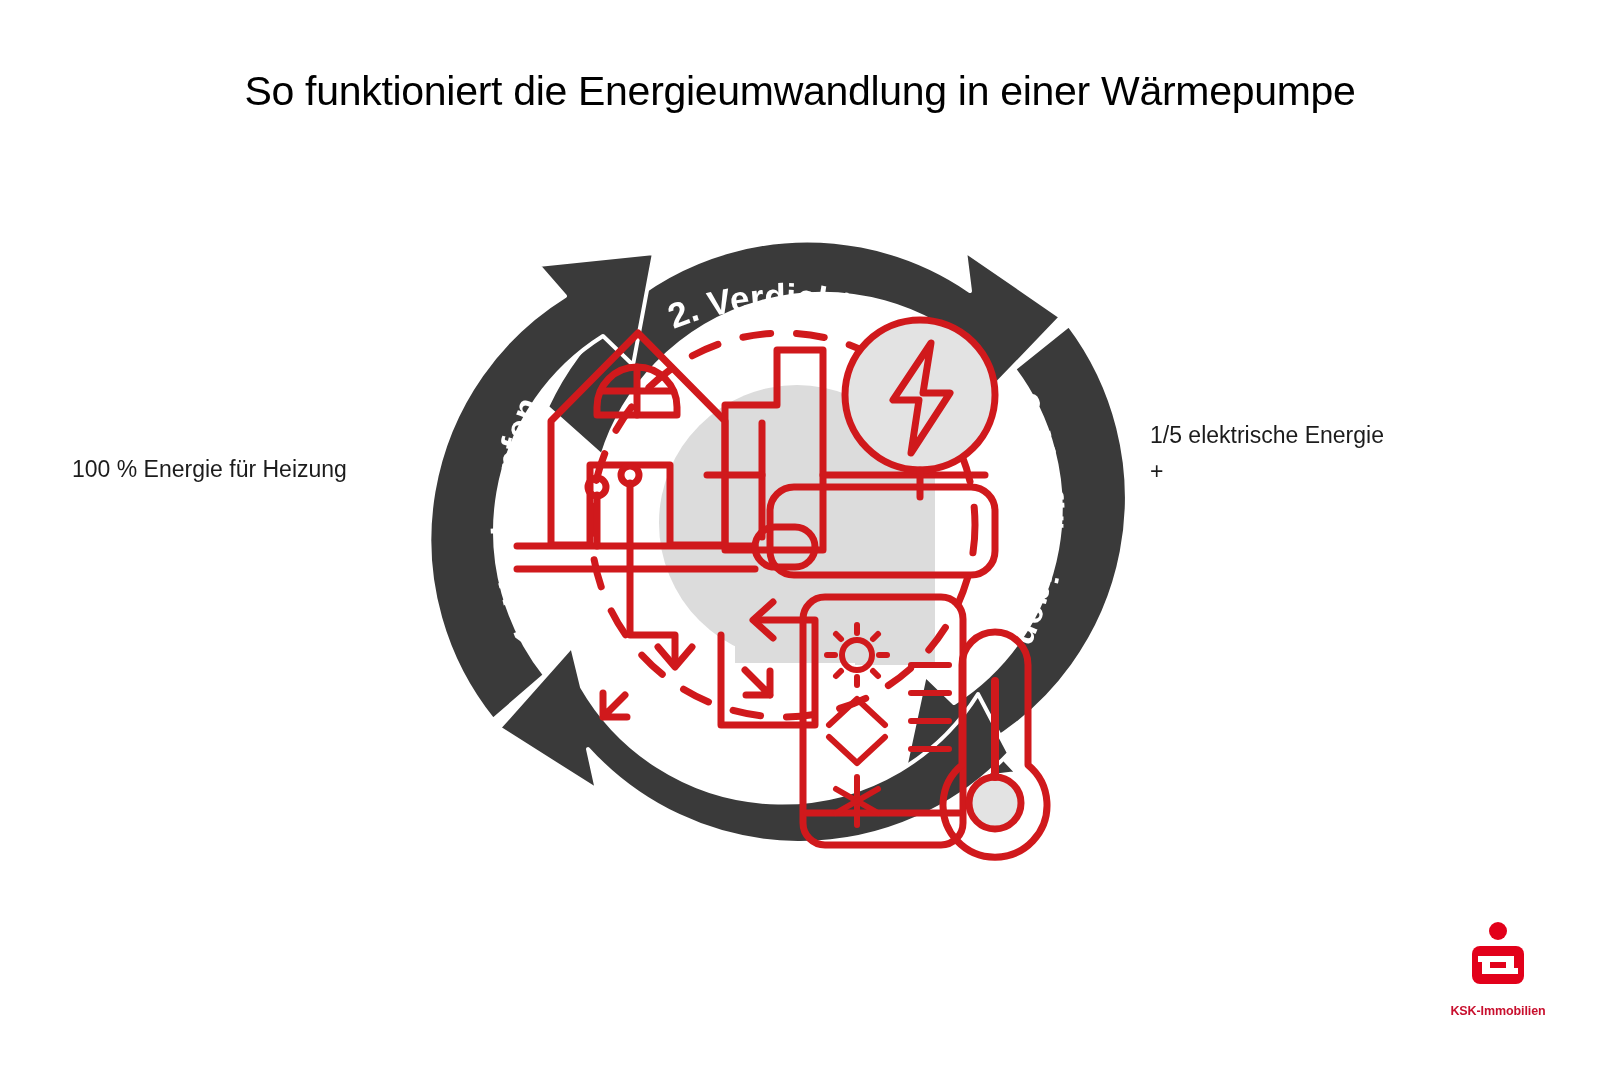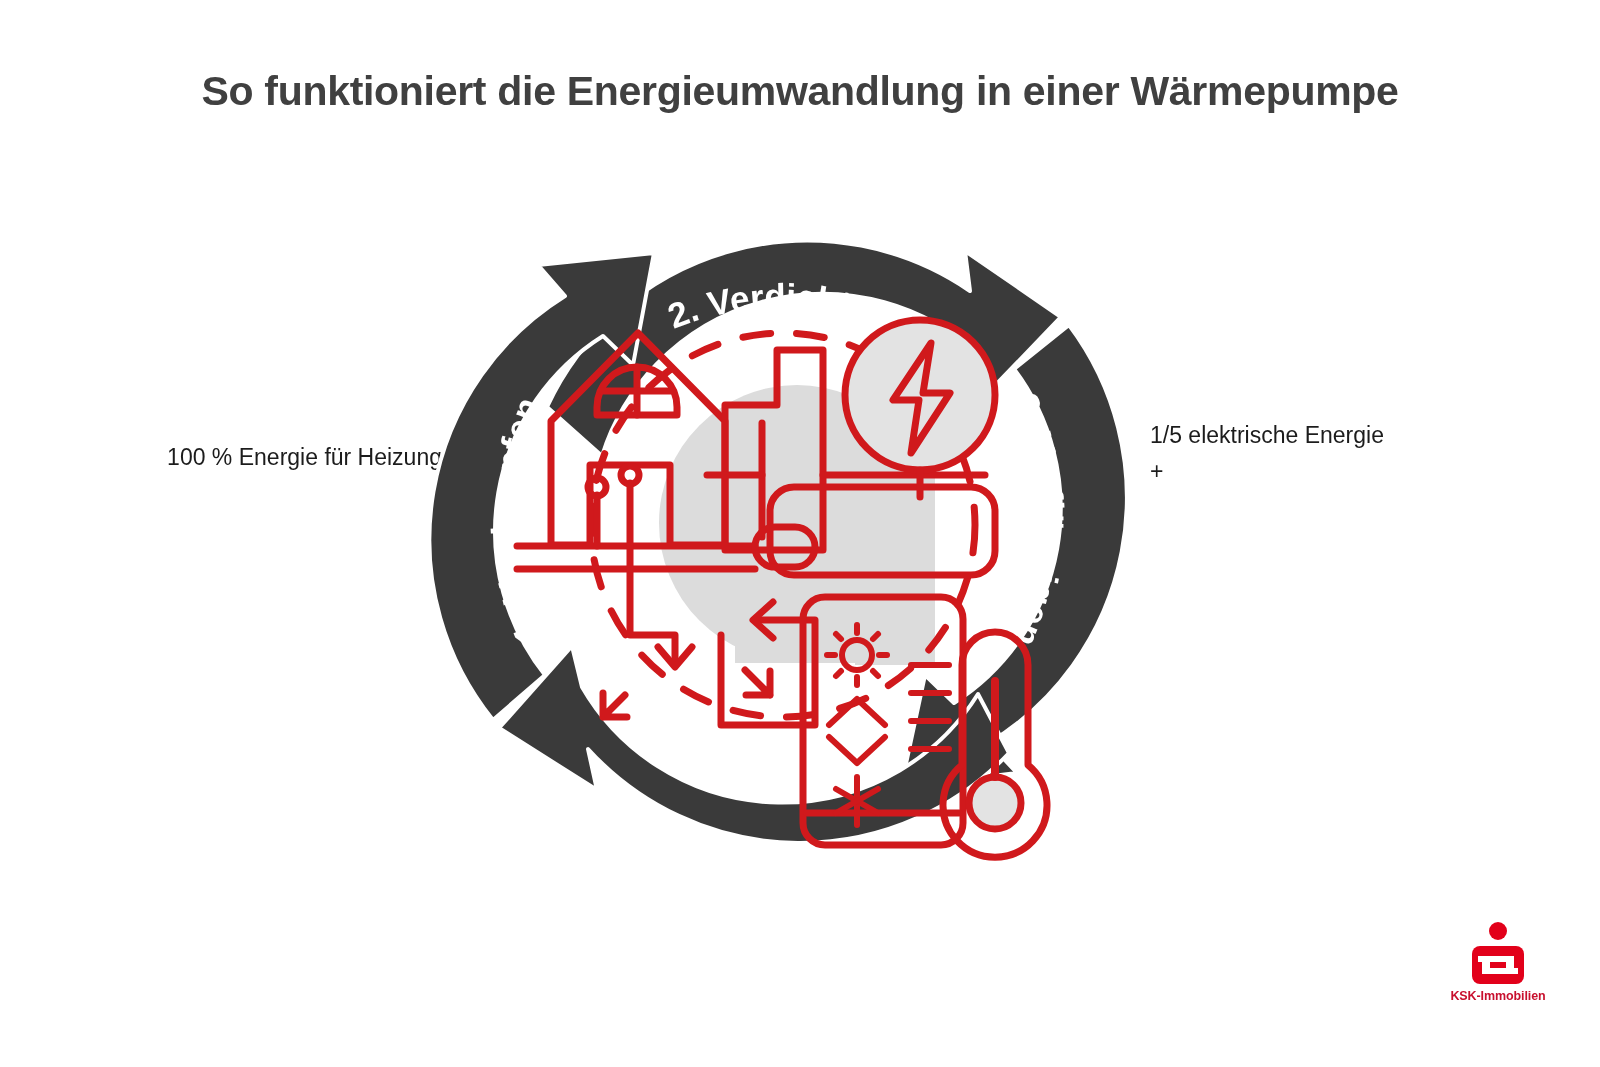--- a/index.html
+++ b/index.html
@@ -17,38 +17,38 @@
     color: #1a1a1a;
   }
 
   #page-title {
     position: absolute;
     top: 40px;
     left: 0;
     width: 1600px;
     text-align: center;
     font-size: 41px;
-    font-weight: bold;
+    font-weight: normal;
     letter-spacing: -0.3px;
-    color: #404040;
+    color: #000000;
     line-height: 1.2;
   }
 
   .side-text {
     position: absolute;
     font-size: 23px;
     line-height: 1.55;
     color: #1c1c1c;
   }
 
   #left-caption {
     left: 72px;
-    top: 440px;
+    top: 452px;
     width: 370px;
-    text-align: right;
+    text-align: left;
   }
 
   #right-caption {
     left: 1150px;
     top: 418px;
     width: 340px;
     text-align: left;
   }
   #right-caption .plus-row {
     line-height: 1.5;
@@ -73,21 +73,21 @@
     top: 922px;
     width: 120px;
     text-align: center;
   }
   #brand-logo .logo-mark {
     width: 56px;
     height: 62px;
     margin: 0 auto;
   }
   #brand-logo .logo-text {
-    margin-top: 5px;
+    margin-top: 20px;
     font-size: 12.5px;
     font-weight: bold;
     color: #c8102e;
     letter-spacing: -0.1px;
   }
 </style>
 </head>
 <body>
 
 <h1 id="page-title">So funktioniert die Energieumwandlung in einer Wärmepumpe</h1>

